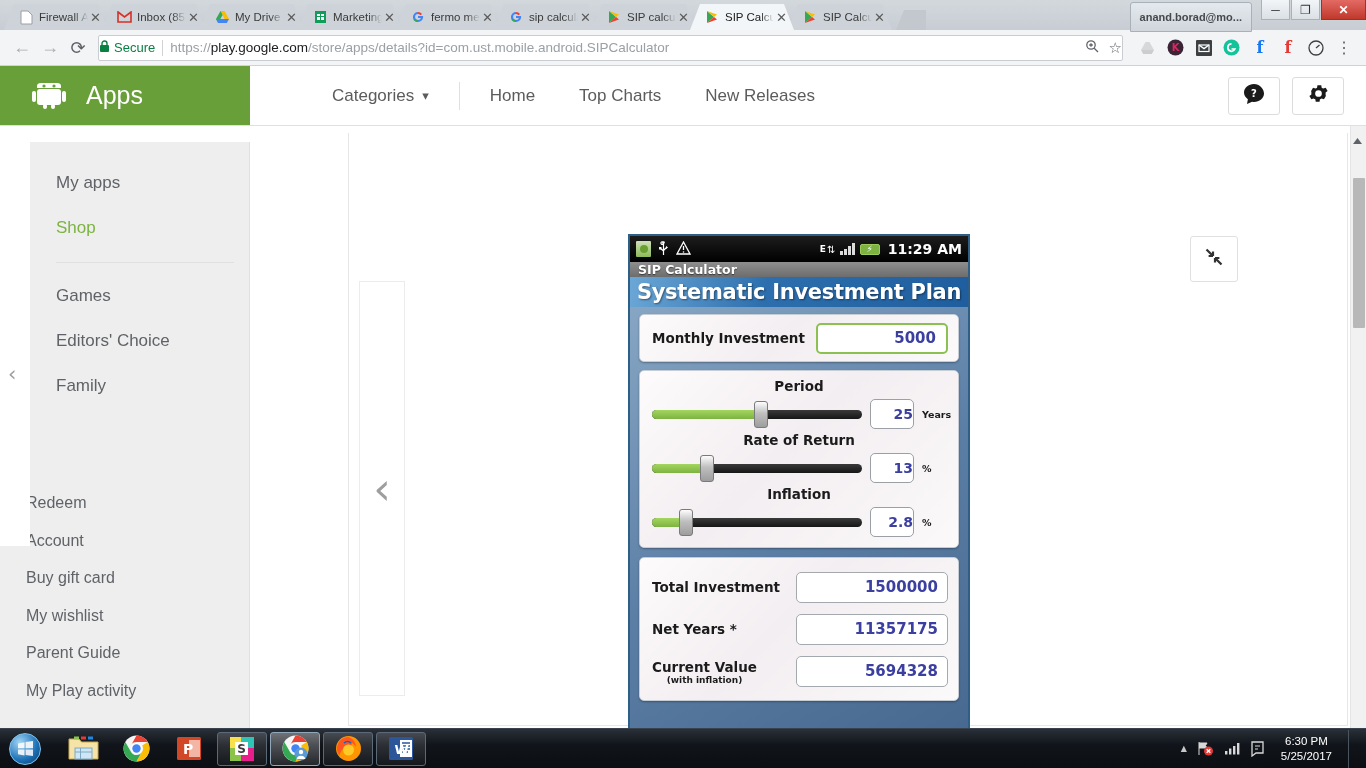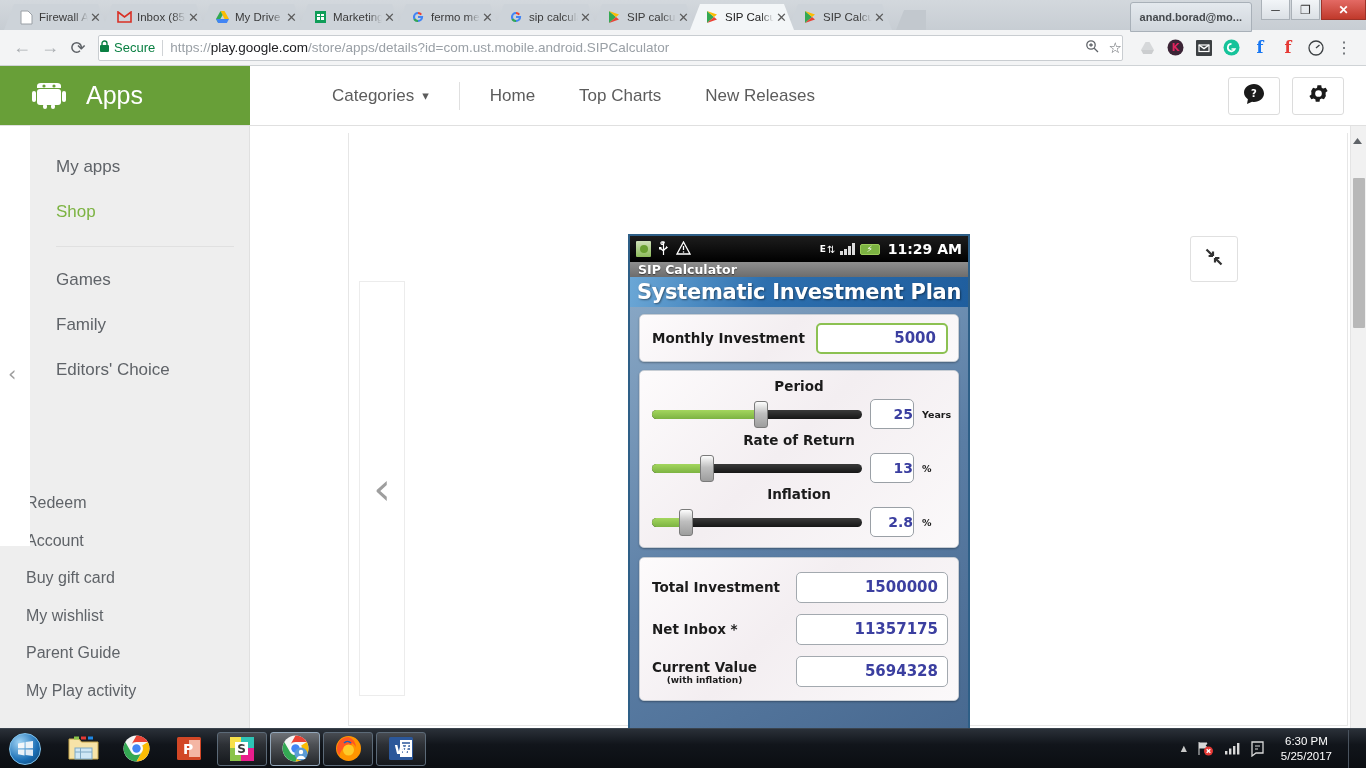--- a/index.html
+++ b/index.html
@@ -185,21 +185,21 @@
     width: 52px; height: 38px;
     border: 1px solid #dcdcdc;
     border-radius: 3px;
     background: #fff;
     display: flex; align-items: center; justify-content: center;
   }
 
   
   .sidebar {
     position: absolute;
-    left: 0; top: 60px;
+    left: 0; top: 76px;
     width: 250px; height: 602px;
     background: #eeeeee;
     border-right: 1px solid #e0e0e0;
   }
   .sidebar-white-gutter {
     position: absolute; left: 0; top: 60px;
     width: 30px; height: 420px;
     background: #fff;
     z-index: 2;
   }
@@ -737,22 +737,22 @@
         </div>
       </div>
     </div>
 
     <div class="sidebar">
       <div class="side-group">
         <div class="side-item">My apps</div>
         <div class="side-item active">Shop</div>
         <div class="side-rule"></div>
         <div class="side-item">Games</div>
+        <div class="side-item">Editors' Choice</div>
         <div class="side-item">Family</div>
-        <div class="side-item">Editors' Choice</div>
       </div>
     </div>
     <div class="sidebar-white-gutter"></div>
     <div class="collapse-chevron">‹</div>
 
     <div class="side-bottom">
       <div class="side-bottom-inner">
         <div class="side-item">Redeem</div>
         <div class="side-item">Account</div>
         <div class="side-item">Buy gift card</div>
@@ -855,21 +855,21 @@
               <span class="sunit">%</span>
             </div>
           </div>
 
           <div class="card card-results">
             <div class="res-row">
               <span class="res-label">Total Investment</span>
               <span class="res-field">1500000</span>
             </div>
             <div class="res-row">
-              <span class="res-label">Net Inbox *</span>
+              <span class="res-label">Net Years *</span>
               <span class="res-field">11357175</span>
             </div>
             <div class="res-row">
               <span>
                 <span class="res-label">Current Value</span>
                 <span class="res-sub">(with inflation)</span>
               </span>
               <span class="res-field">5694328</span>
             </div>
           </div>

